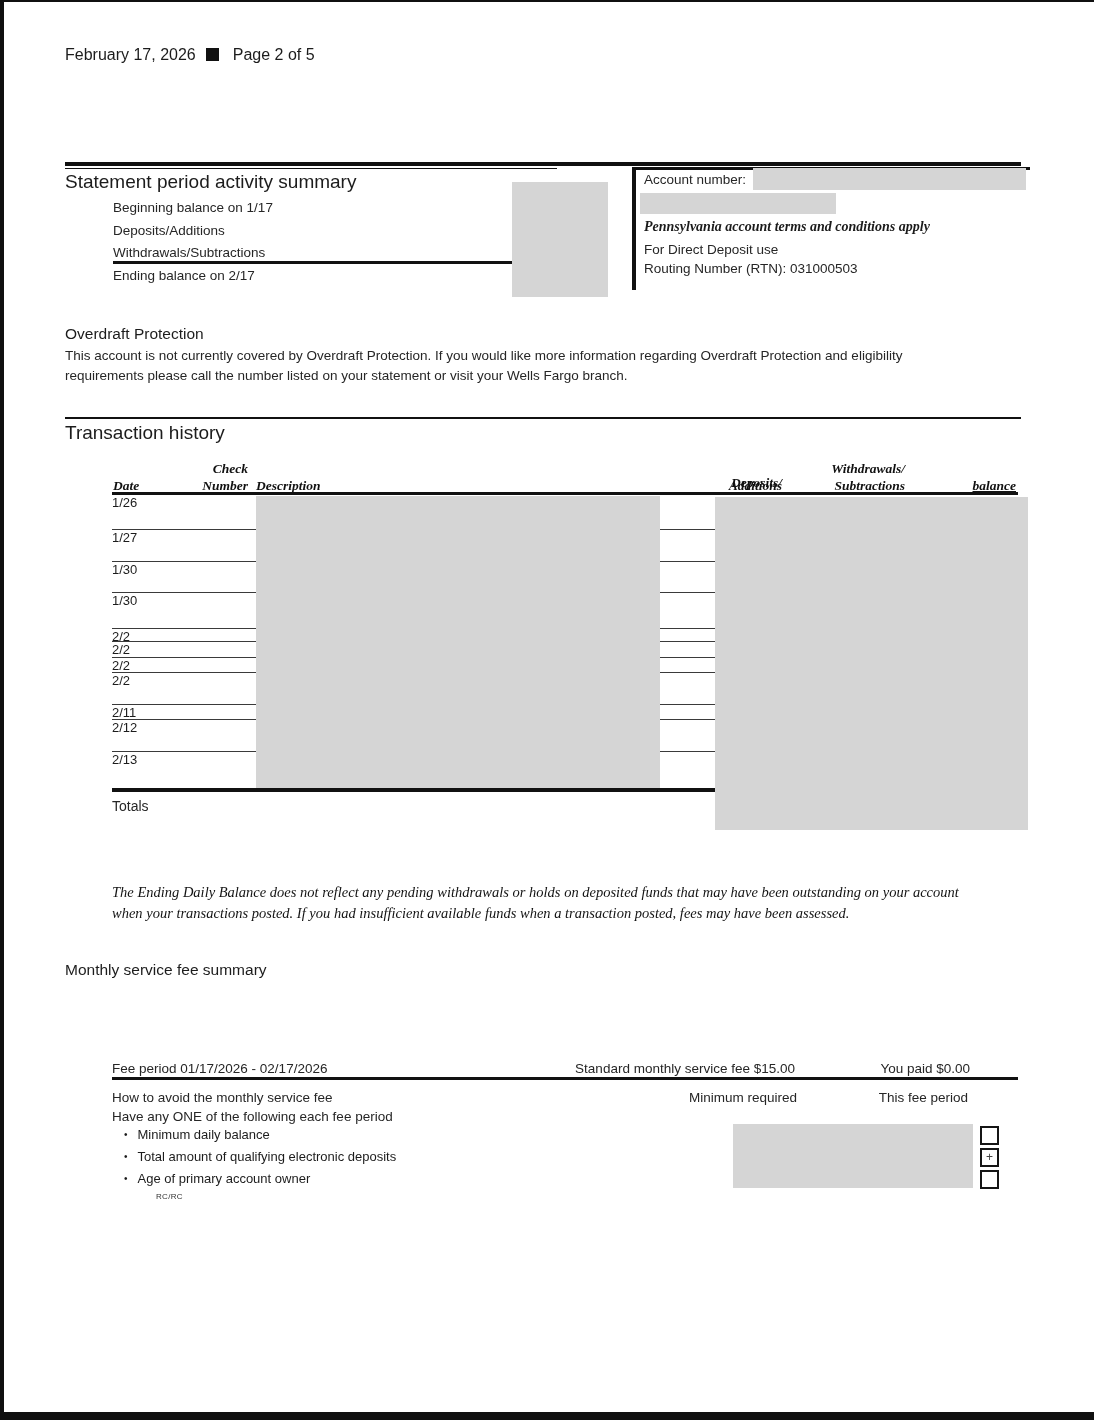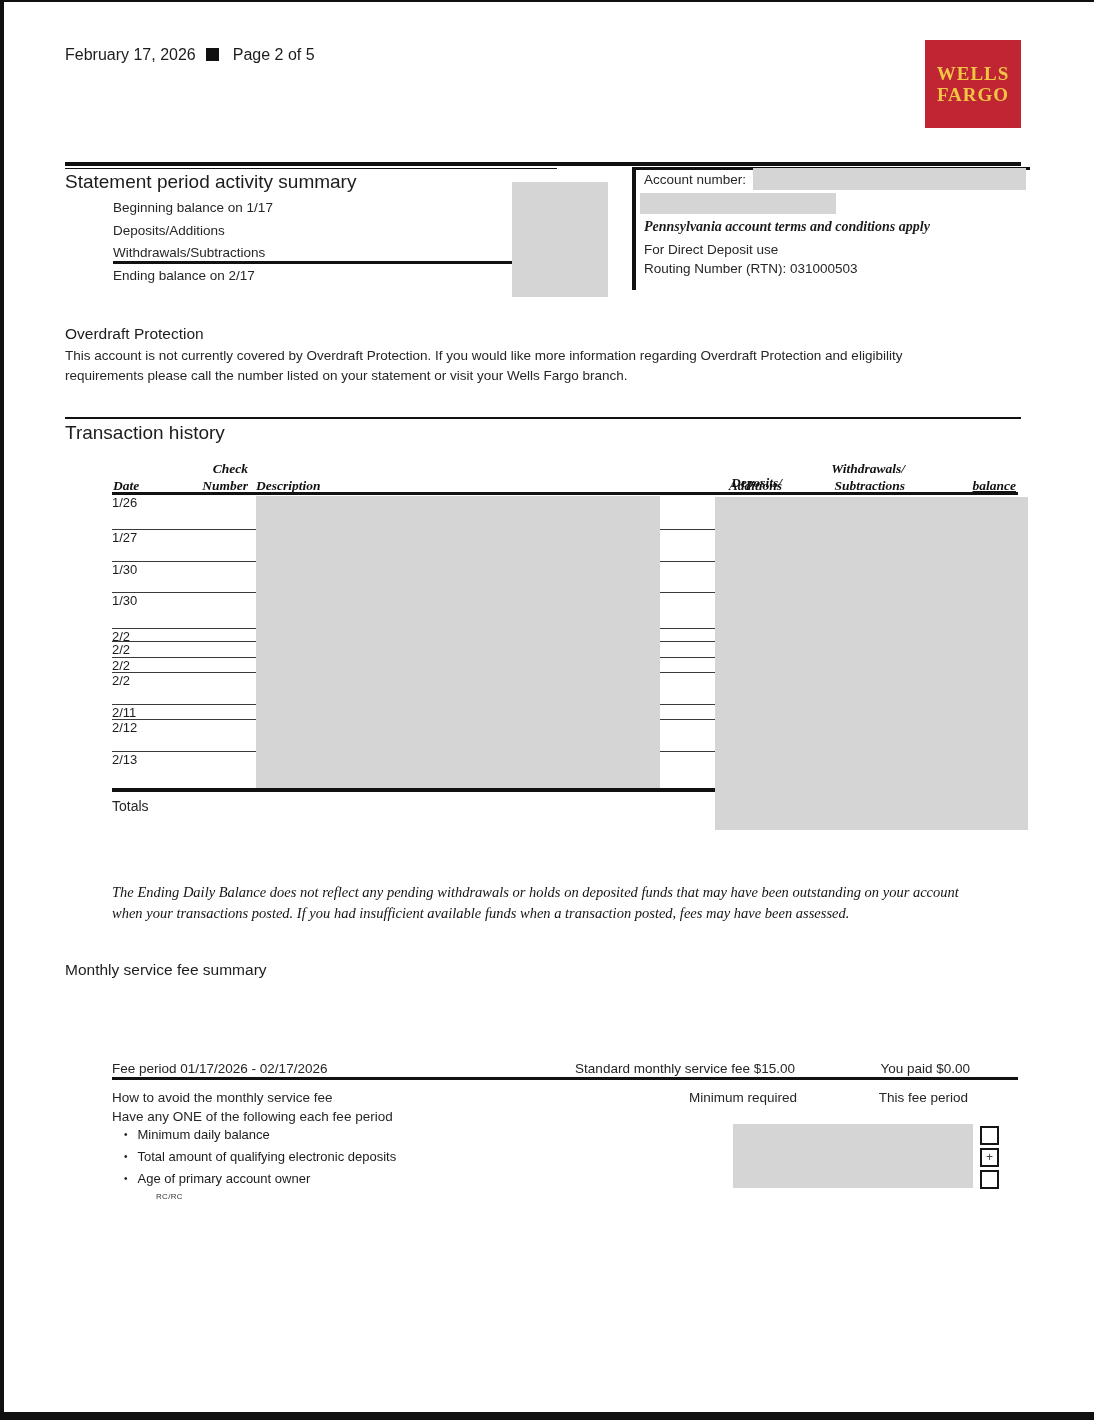--- a/index.html
+++ b/index.html
@@ -75,24 +75,20 @@
 <body>
 
 <div class="page">
 
   <div class="abs edge-top"></div>
   <div class="abs edge-left"></div>
   <div class="abs edge-bottom"></div>
 
   <div class="abs hdr-text">
     <span>February 17, 2026</span><span class="sq"></span><span>Page 2 of 5</span>
-  </div>
-  <div class="abs wf-logo">
-    <span>WELLS</span>
-    <span>FARGO</span>
   </div>
 
   <div class="abs rule" style="left:65px;top:162px;width:956px;height:4px;"></div>
   <div class="abs rule" style="left:65px;top:168px;width:492px;height:1px;"></div>
   <div class="abs sum-title">Statement period activity summary</div>
   <div class="abs sum-rows">
     <div>Beginning balance on 1/17</div>
     <div>Deposits/Additions</div>
     <div>Withdrawals/Subtractions</div>
   </div>

